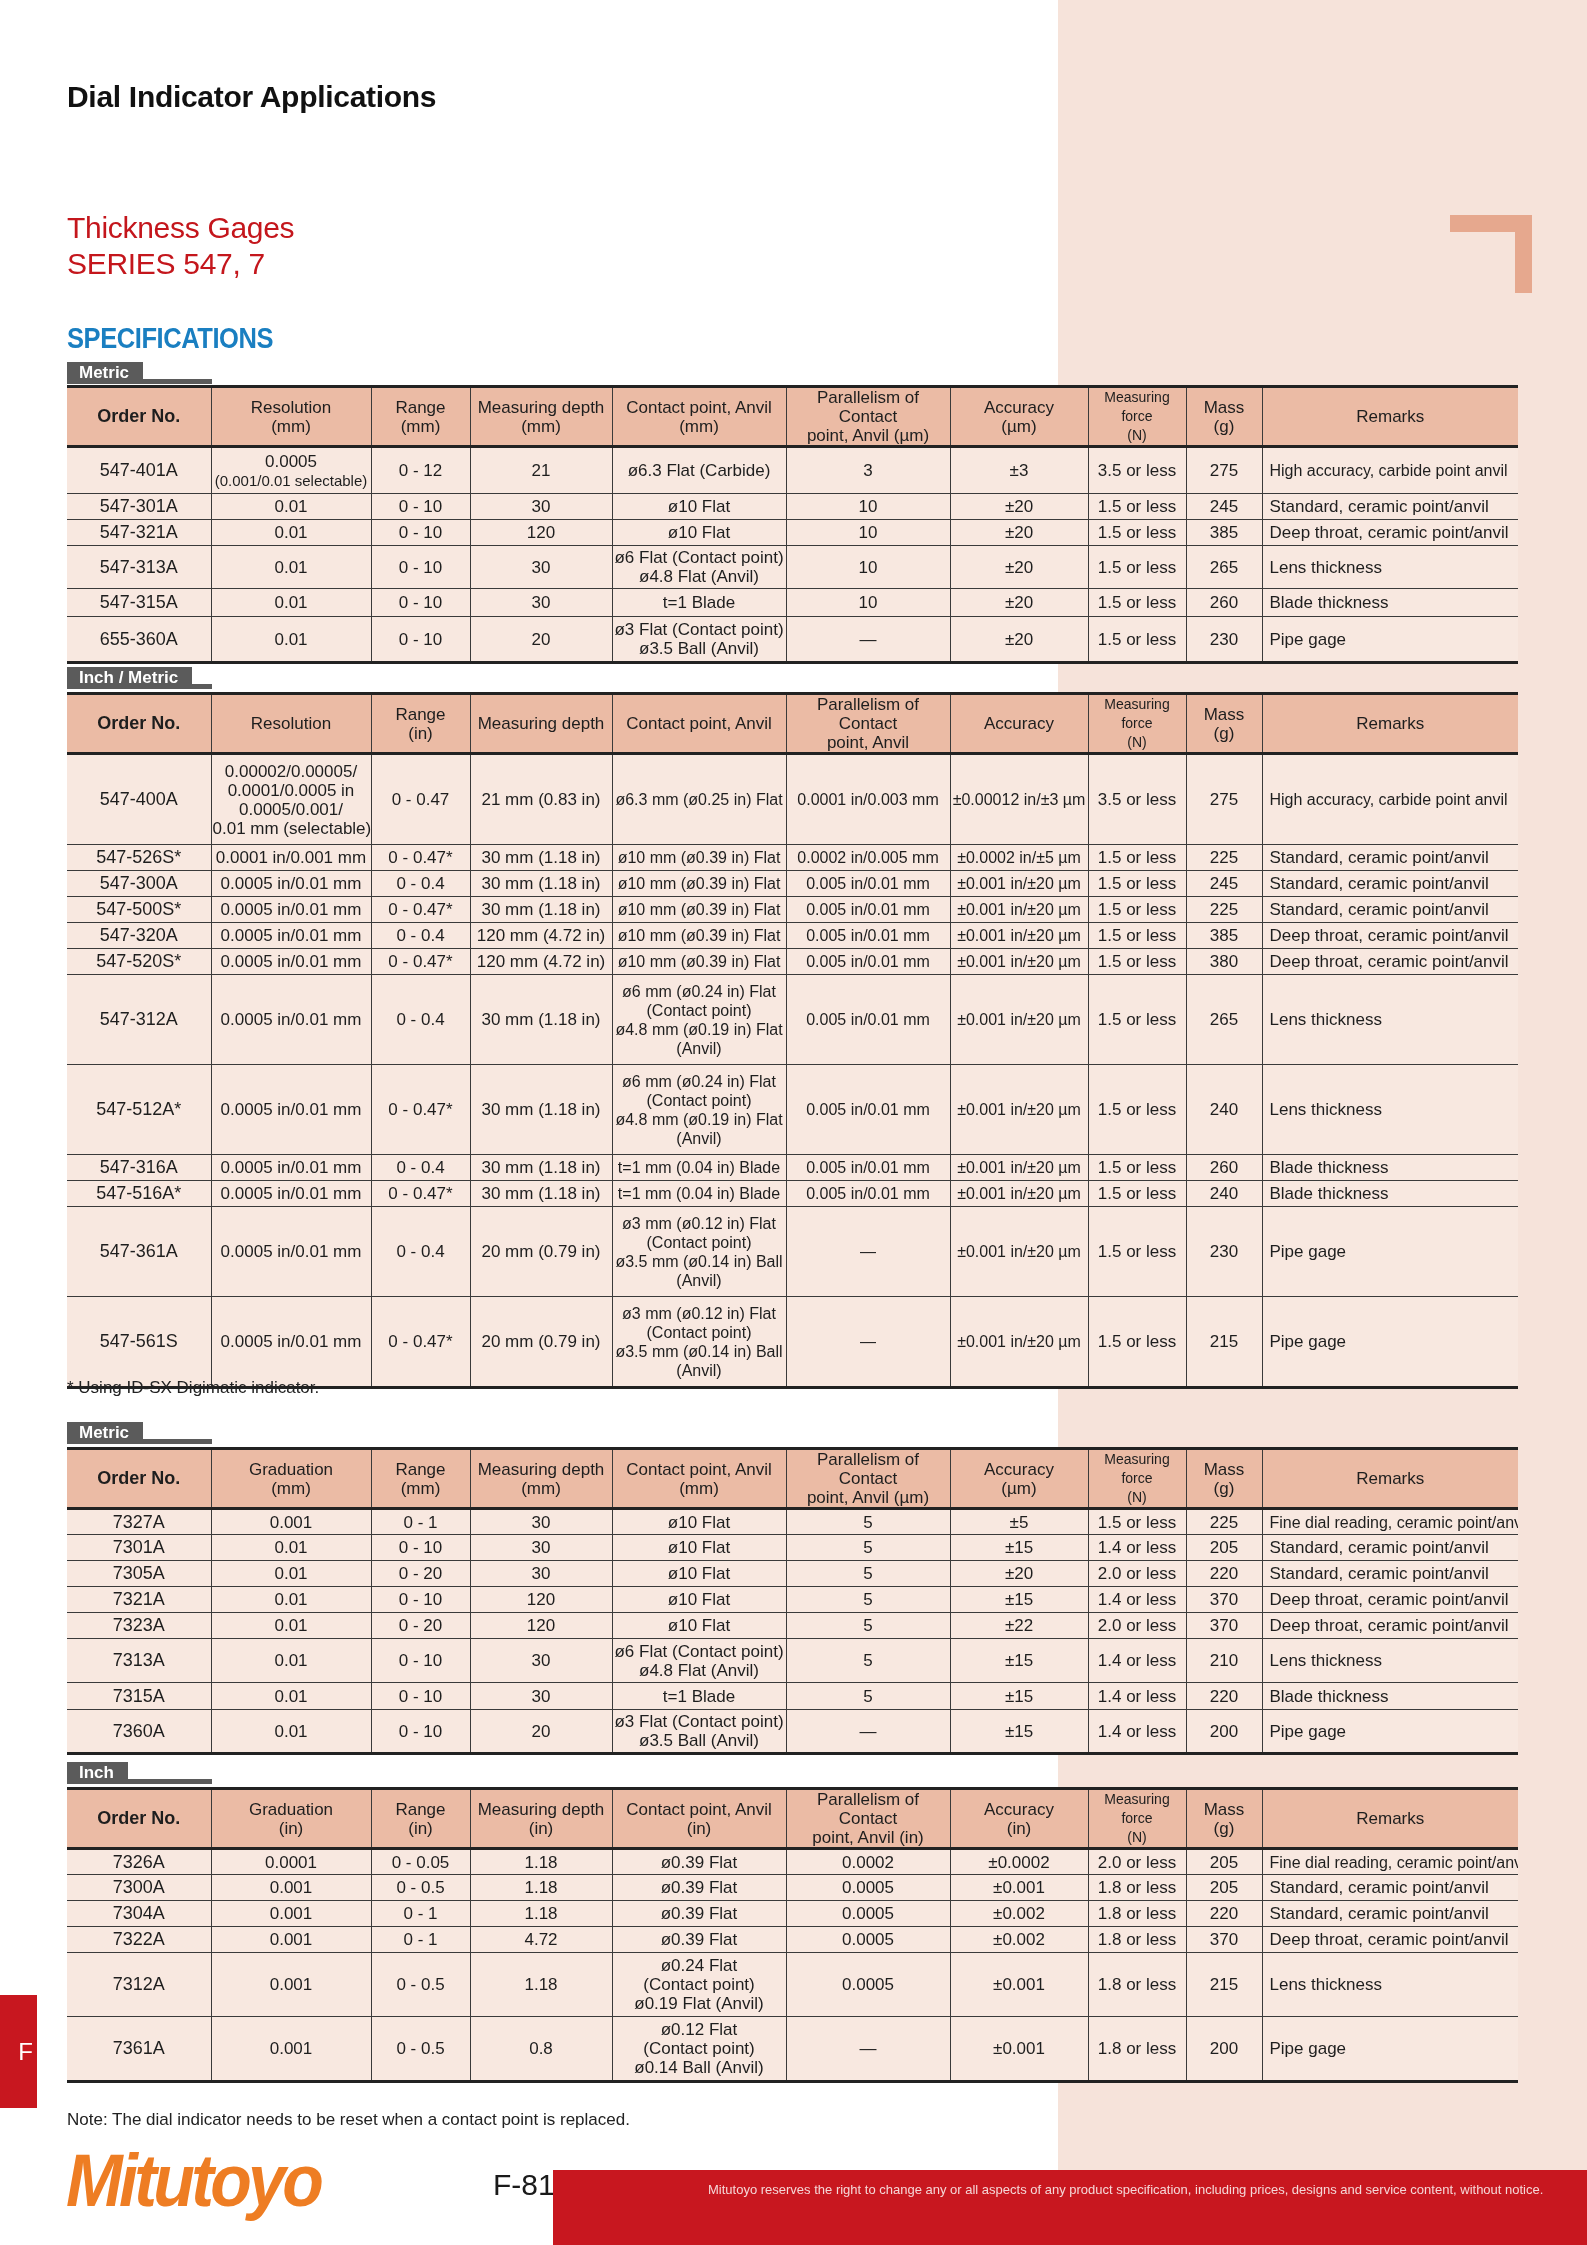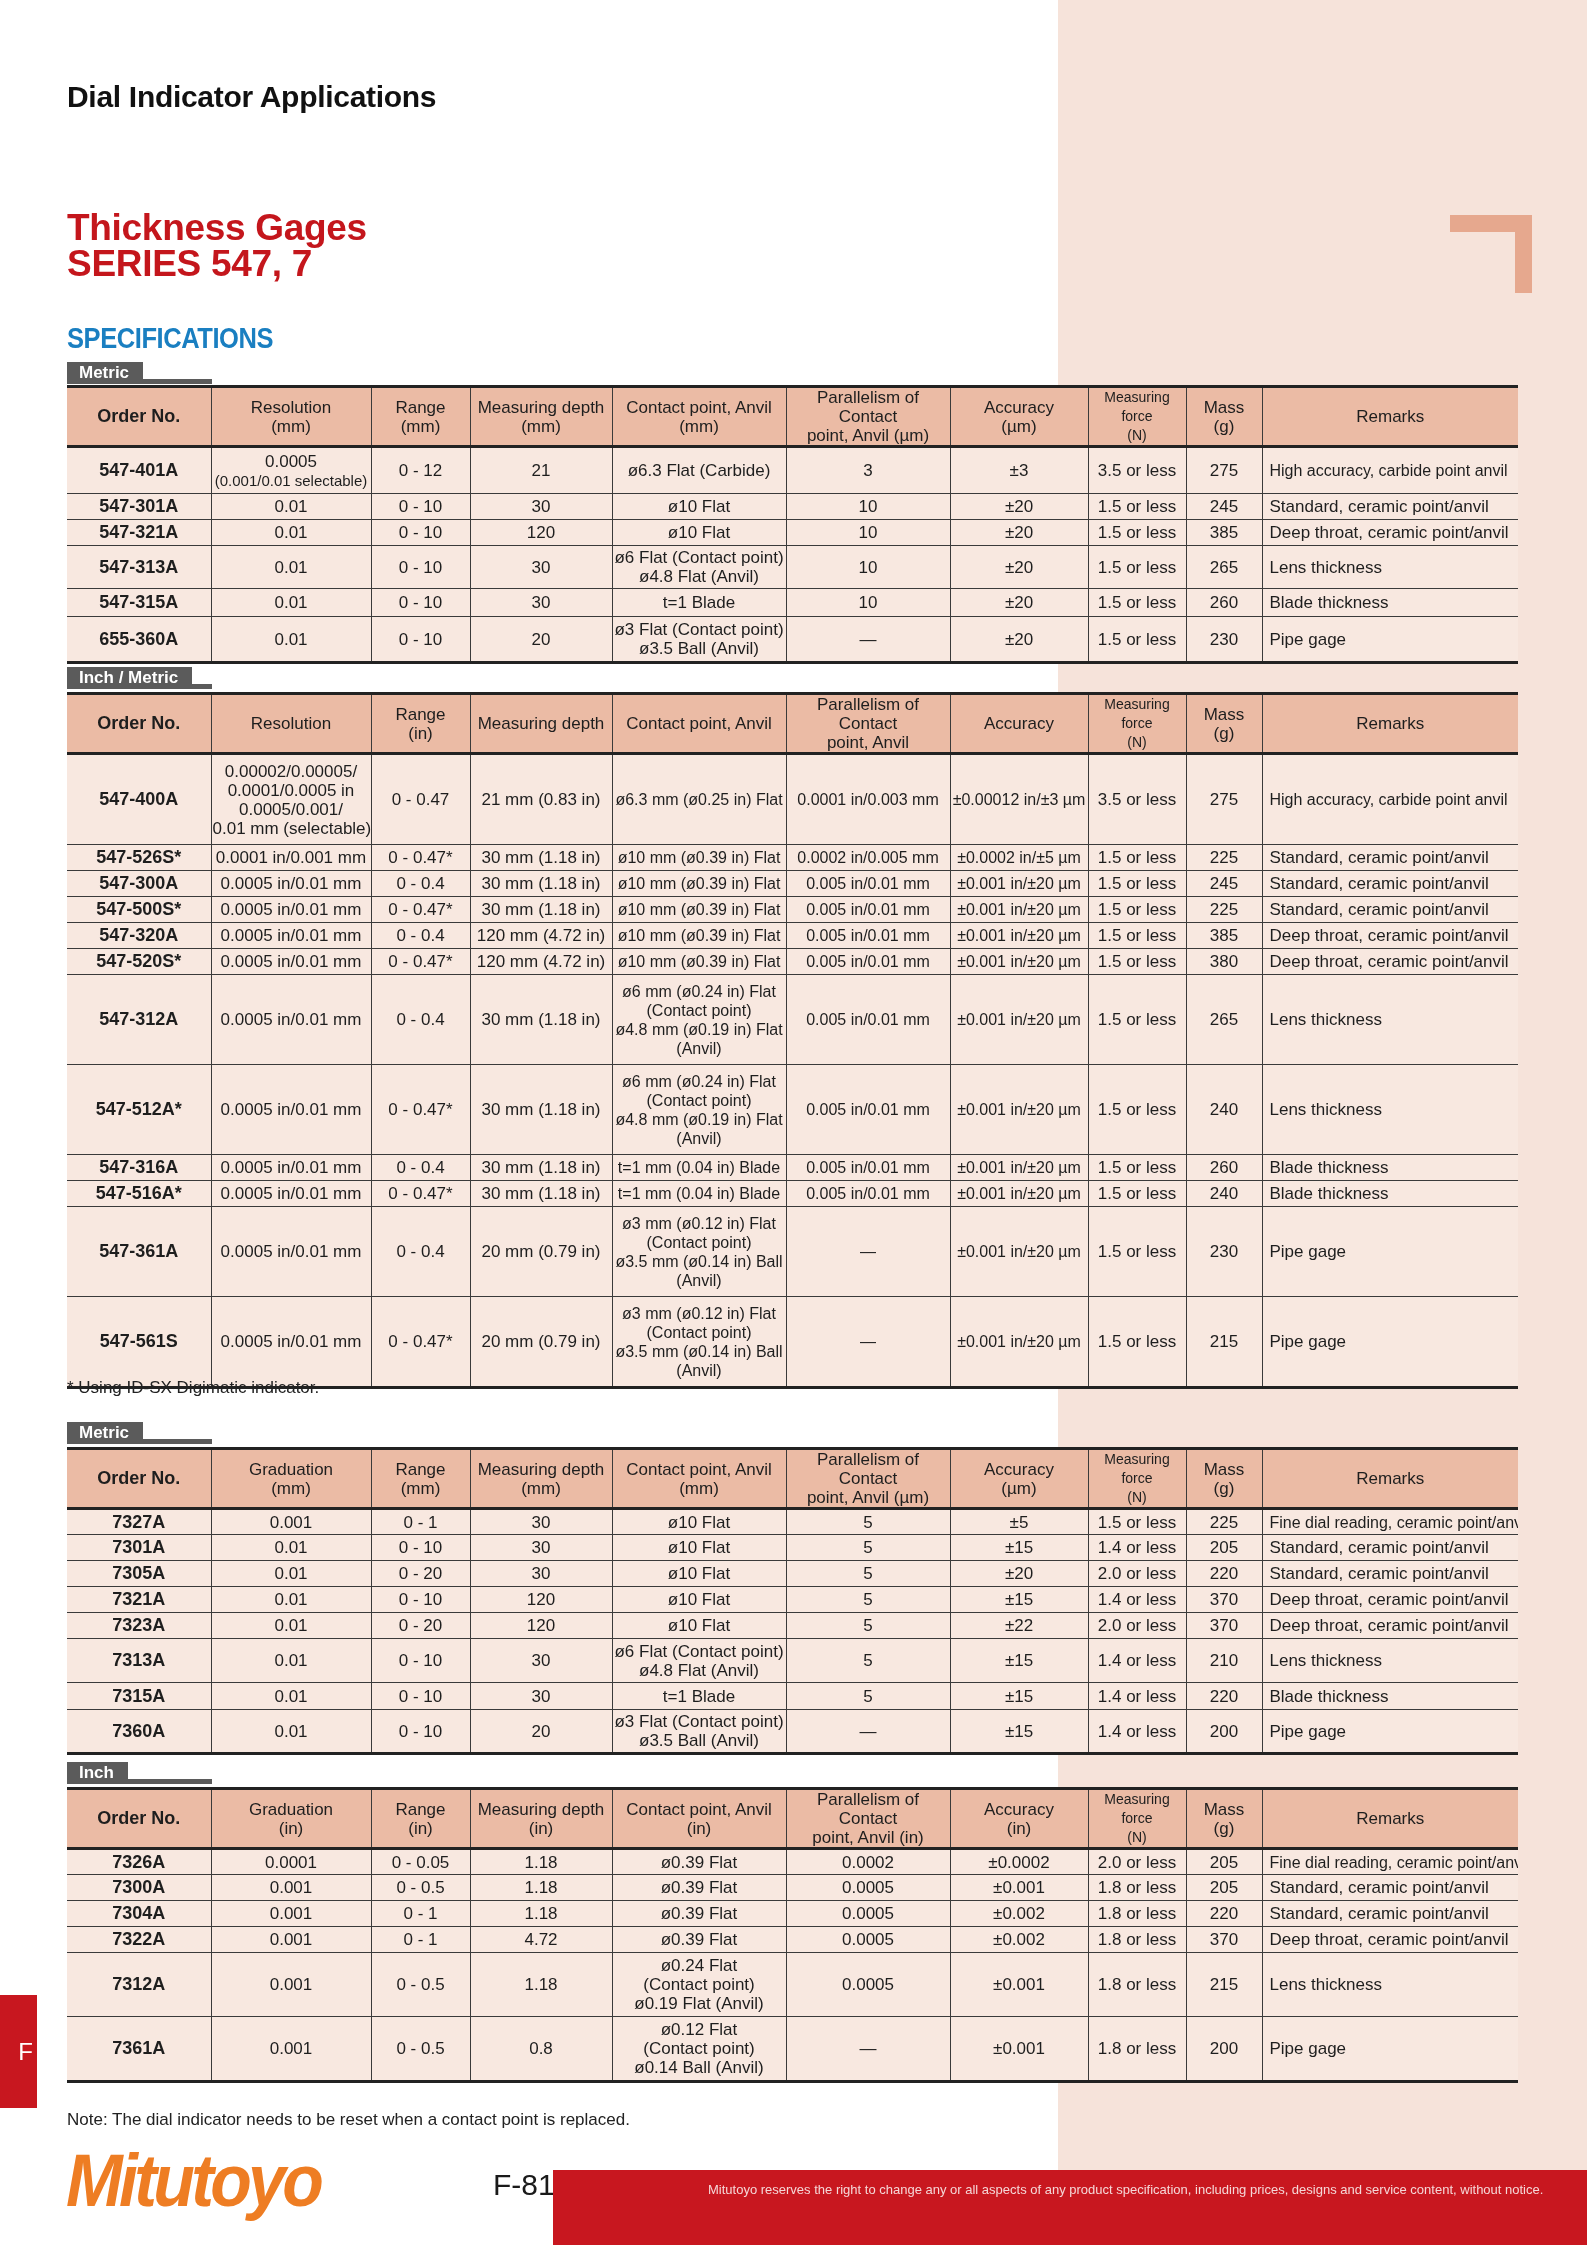--- a/index.html
+++ b/index.html
@@ -3,30 +3,30 @@
 <meta charset="utf-8">
 <style>
   * { box-sizing: border-box; margin: 0; padding: 0; }
   html, body { width: 1587px; height: 2245px; }
   body { position: relative; background: #ffffff; font-family: "Liberation Sans", sans-serif; color: #1a1a1a; overflow: hidden; }
   .pink-panel { position: absolute; left: 1058px; top: 0; width: 529px; height: 2245px; background: #f6e3da; }
   .corner-mark { position: absolute; left: 1450px; top: 215px; width: 82px; height: 78px; }
   .corner-mark .h { position: absolute; left: 0; top: 0; width: 82px; height: 17px; background: #e6a88e; }
   .corner-mark .v { position: absolute; right: 0; top: 0; width: 17px; height: 78px; background: #e6a88e; }
   .page-title { position: absolute; left: 67px; top: 80px; font-size: 30px; font-weight: bold; color: #111; letter-spacing: -0.3px; }
-  .product-title { position: absolute; left: 67px; top: 210px; font-size: 37px; font-weight: bold; color: #c4161c; line-height: 36px; letter-spacing: -0.3px; }
+  .product-title { position: absolute; left: 67px; top: 210px; font-size: 30px; font-weight: normal; color: #c4161c; line-height: 36px; letter-spacing: -0.3px; }
   .spec-title { position: absolute; left: 67px; top: 322px; font-size: 29px; font-weight: bold; color: #1a7fc1; letter-spacing: -0.5px; transform: scaleX(0.88); transform-origin: left; }
   .section-label { position: absolute; left: 67px; height: 22px; }
   .section-label .tab { position: absolute; left: 0; top: 0; height: 22px; background: #5b5b5b; color: #fff; font-size: 17px; font-weight: bold; padding: 0 14px 0 12px; line-height: 22px; transform-origin: left; }
   .section-label .bar { position: absolute; left: 0; bottom: 0; width: 145px; height: 5px; background: #5b5b5b; }
   table.spec { position: absolute; left: 67px; border-collapse: collapse; table-layout: fixed; font-size: 17px; color: #1e1e1e; }
   table.spec th { background: #ebbba5; font-weight: normal; text-align: center; line-height: 19px; padding: 0 1px; border-left: 1px solid #3a3a3a; border-top: 3px solid #222; border-bottom: 3px solid #222; vertical-align: middle; }
   table.spec th:first-child { border-left: none; font-weight: bold; font-size: 18px; }
   table.spec td { background: #f8e8e0; text-align: center; border-left: 1px solid #3a3a3a; border-bottom: 1px solid #3a3a3a; line-height: 21px; vertical-align: middle; padding: 0 1px; white-space: nowrap; overflow: hidden; }
-  table.spec td:first-child { border-left: none; font-weight: bold; font-size: 18px; }
+  table.spec td:first-child { border-left: none; font-weight: normal; font-size: 18px; }
   table.spec td.remarks { text-align: left; padding-left: 7px; }
   table.spec tr:last-child td { border-bottom: 3px solid #222; }
   table.spec td .small { font-size: 15px; }
   table.spec td .multi { line-height: 19px; }
   .note { position: absolute; left: 67px; font-size: 17px; color: #222; }
   .f-tab { position: absolute; left: 0; top: 1995px; width: 37px; height: 113px; background: #c8171f; color: #fff; font-size: 24px; text-align: right; padding-right: 4px; line-height: 113px; }
   .logo { position: absolute; left: 66px; top: 2138px; font-size: 74px; font-weight: bold; color: #ee7d23; letter-spacing: -4px; font-style: italic; transform: scaleX(0.92); transform-origin: left; }
   .page-num { position: absolute; left: 493px; top: 2168px; font-size: 30px; color: #1a1a1a; }
   .footer-bar { position: absolute; left: 553px; top: 2170px; width: 1034px; height: 75px; background: #c8171f; }
   .footer-bar .disclaimer { position: absolute; left: 155px; top: 12px; font-size: 13px; color: #f5d7d7; white-space: nowrap; }

